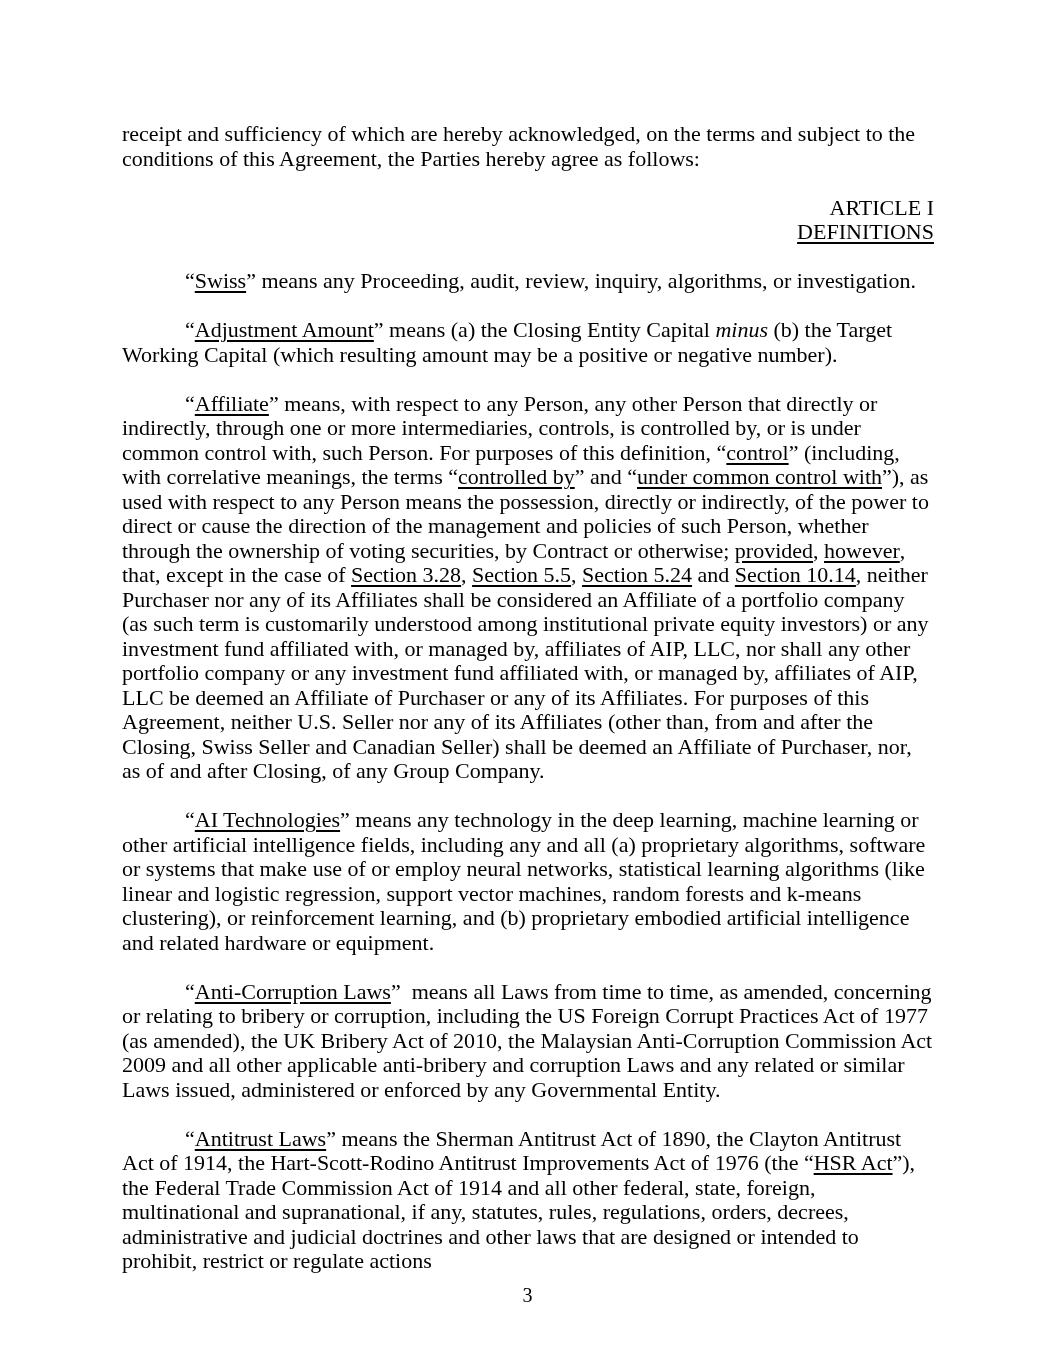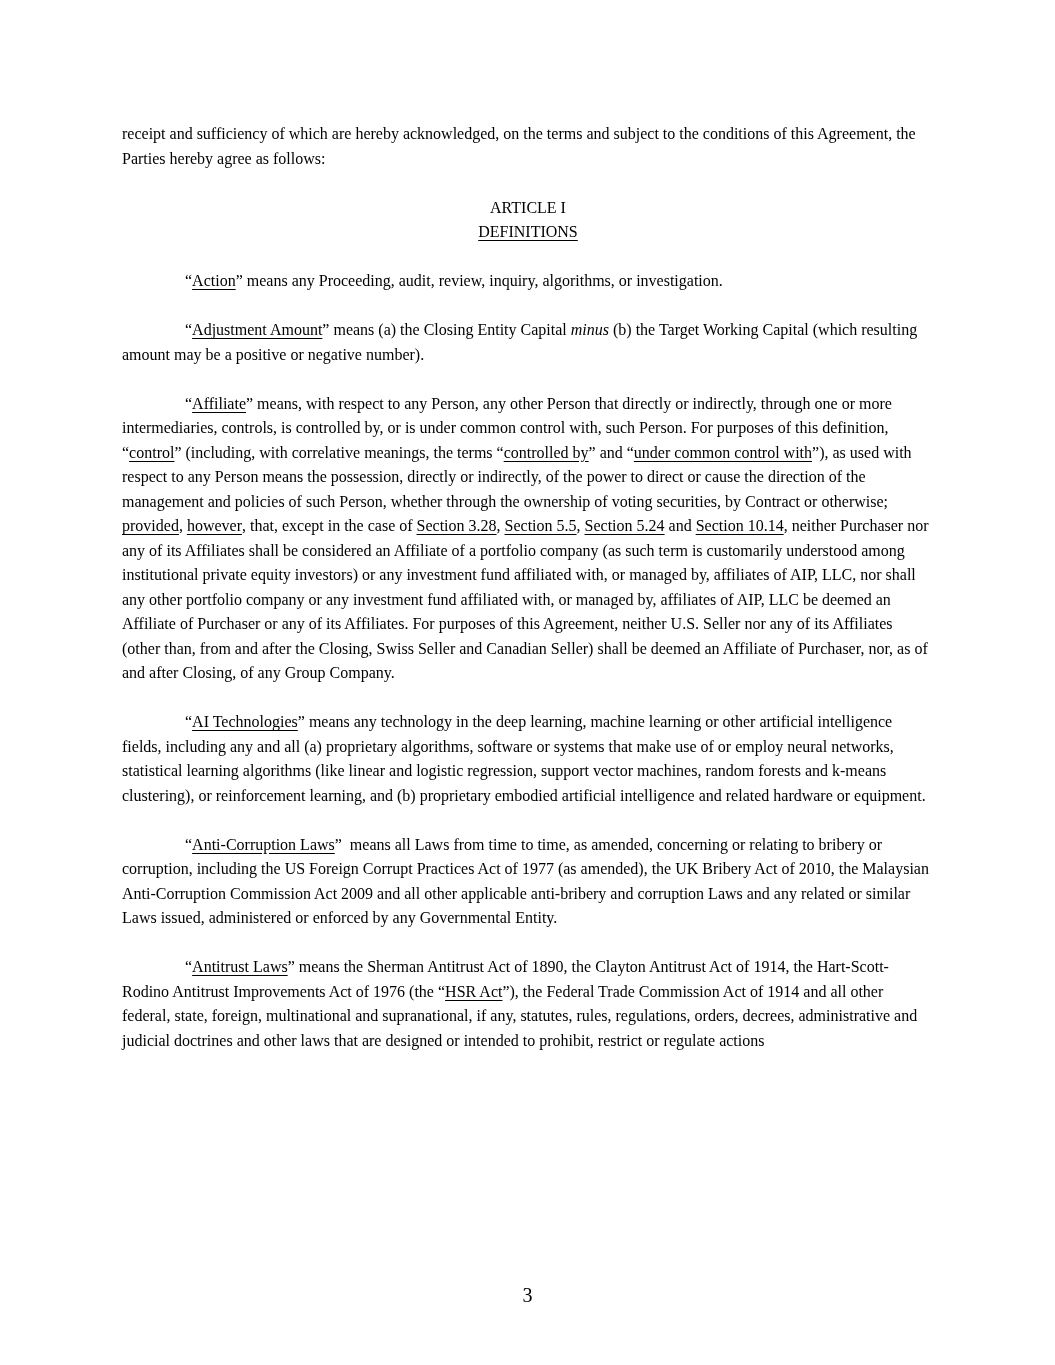--- a/index.html
+++ b/index.html
@@ -14,30 +14,30 @@
     background: #ffffff;
     color: #000000;
     font-family: "Liberation Serif", "DejaVu Serif", serif;
     overflow: hidden;
   }
   .doc-body {
     position: absolute;
     left: 122px;
     top: 122px;
     width: 812px;
-    font-size: 16px;
+    font-size: 22px;
     line-height: 24.5px;
     text-align: left;
   }
   .doc-body p {
     margin: 0 0 24.5px 0;
     white-space: pre-wrap;
   }
   .doc-body p.tight { margin-bottom: 0; }
-  .doc-body p.center { text-align: center; }
+  .doc-body p.center { text-align: right; }
   .doc-body p.indent { text-indent: 63px; }
   .u { text-decoration: underline; text-underline-offset: 3px; font-family: Liberation Serif, serif; }
   .i { font-style: italic; font-family: Liberation Serif, serif; }
   .page-footer {
     position: absolute;
     left: 0;
     right: 0;
     bottom: 58px;
     text-align: center;
     font-size: 20px;
@@ -45,21 +45,21 @@
   }
 </style>
 </head>
 <body>
 
 <div class="page">
   <div class="doc-body">
       <p class=""><span>receipt and sufficiency of which are hereby acknowledged, on the terms and subject to the conditions of this Agreement, the Parties hereby agree as follows:</span></p>
       <p class="center tight"><span>ARTICLE I</span></p>
       <p class="center"><span class="u">DEFINITIONS</span></p>
-      <p class="indent"><span>“</span><span class="u">Action</span><span>” means any Proceeding, audit, review, inquiry, algorithms, or investigation.</span></p>
+      <p class="indent"><span>“</span><span class="u">Swiss</span><span>” means any Proceeding, audit, review, inquiry, algorithms, or investigation.</span></p>
       <p class="indent"><span>“</span><span class="u">Adjustment Amount</span><span>” means (a) the Closing Entity Capital </span><span class="i">minus</span><span> (b) the Target Working Capital (which resulting amount may be a positive or negative number).</span></p>
       <p class="indent"><span>“</span><span class="u">Affiliate</span><span>” means, with respect to any Person, any other Person that directly or indirectly, through one or more intermediaries, controls, is controlled by, or is under common control with, such Person. For purposes of this definition, “</span><span class="u">control</span><span>” (including, with correlative meanings, the terms “</span><span class="u">controlled by</span><span>” and “</span><span class="u">under common control with</span><span>”), as used with respect to any Person means the possession, directly or indirectly, of the power to direct or cause the direction of the management and policies of such Person, whether through the ownership of voting securities, by Contract or otherwise; </span><span class="u">provided</span><span>, </span><span class="u">however</span><span>, that, except in the case of </span><span class="u">Section 3.28</span><span>, </span><span class="u">Section 5.5</span><span>, </span><span class="u">Section 5.24</span><span> and </span><span class="u">Section 10.14</span><span>, neither Purchaser nor any of its Affiliates shall be considered an Affiliate of a portfolio company (as such term is customarily understood among institutional private equity investors) or any investment fund affiliated with, or managed by, affiliates of AIP, LLC, nor shall any other portfolio company or any investment fund affiliated with, or managed by, affiliates of AIP, LLC be deemed an Affiliate of Purchaser or any of its Affiliates. For purposes of this Agreement, neither U.S. Seller nor any of its Affiliates (other than, from and after the Closing, Swiss Seller and Canadian Seller) shall be deemed an Affiliate of Purchaser, nor, as of and after Closing, of any Group Company.</span></p>
       <p class="indent"><span>“</span><span class="u">AI Technologies</span><span>” means any technology in the deep learning, machine learning or other artificial intelligence fields, including any and all (a) proprietary algorithms, software or systems that make use of or employ neural networks, statistical learning algorithms (like linear and logistic regression, support vector machines, random forests and k-means clustering), or reinforcement learning, and (b) proprietary embodied artificial intelligence and related hardware or equipment.</span></p>
       <p class="indent"><span>“</span><span class="u">Anti-Corruption Laws</span><span>”  means all Laws from time to time, as amended, concerning or relating to bribery or corruption, including the US Foreign Corrupt Practices Act of 1977 (as amended), the UK Bribery Act of 2010, the Malaysian Anti-Corruption Commission Act 2009 and all other applicable anti-bribery and corruption Laws and any related or similar Laws issued, administered or enforced by any Governmental Entity.</span></p>
       <p class="indent"><span>“</span><span class="u">Antitrust Laws</span><span>” means the Sherman Antitrust Act of 1890, the Clayton Antitrust Act of 1914, the Hart-Scott-Rodino Antitrust Improvements Act of 1976 (the “</span><span class="u">HSR Act</span><span>”), the Federal Trade Commission Act of 1914 and all other federal, state, foreign, multinational and supranational, if any, statutes, rules, regulations, orders, decrees, administrative and judicial doctrines and other laws that are designed or intended to prohibit, restrict or regulate actions</span></p>
     </div>
   <div class="page-footer">
     <span>3</span>
   </div>
 </div>

